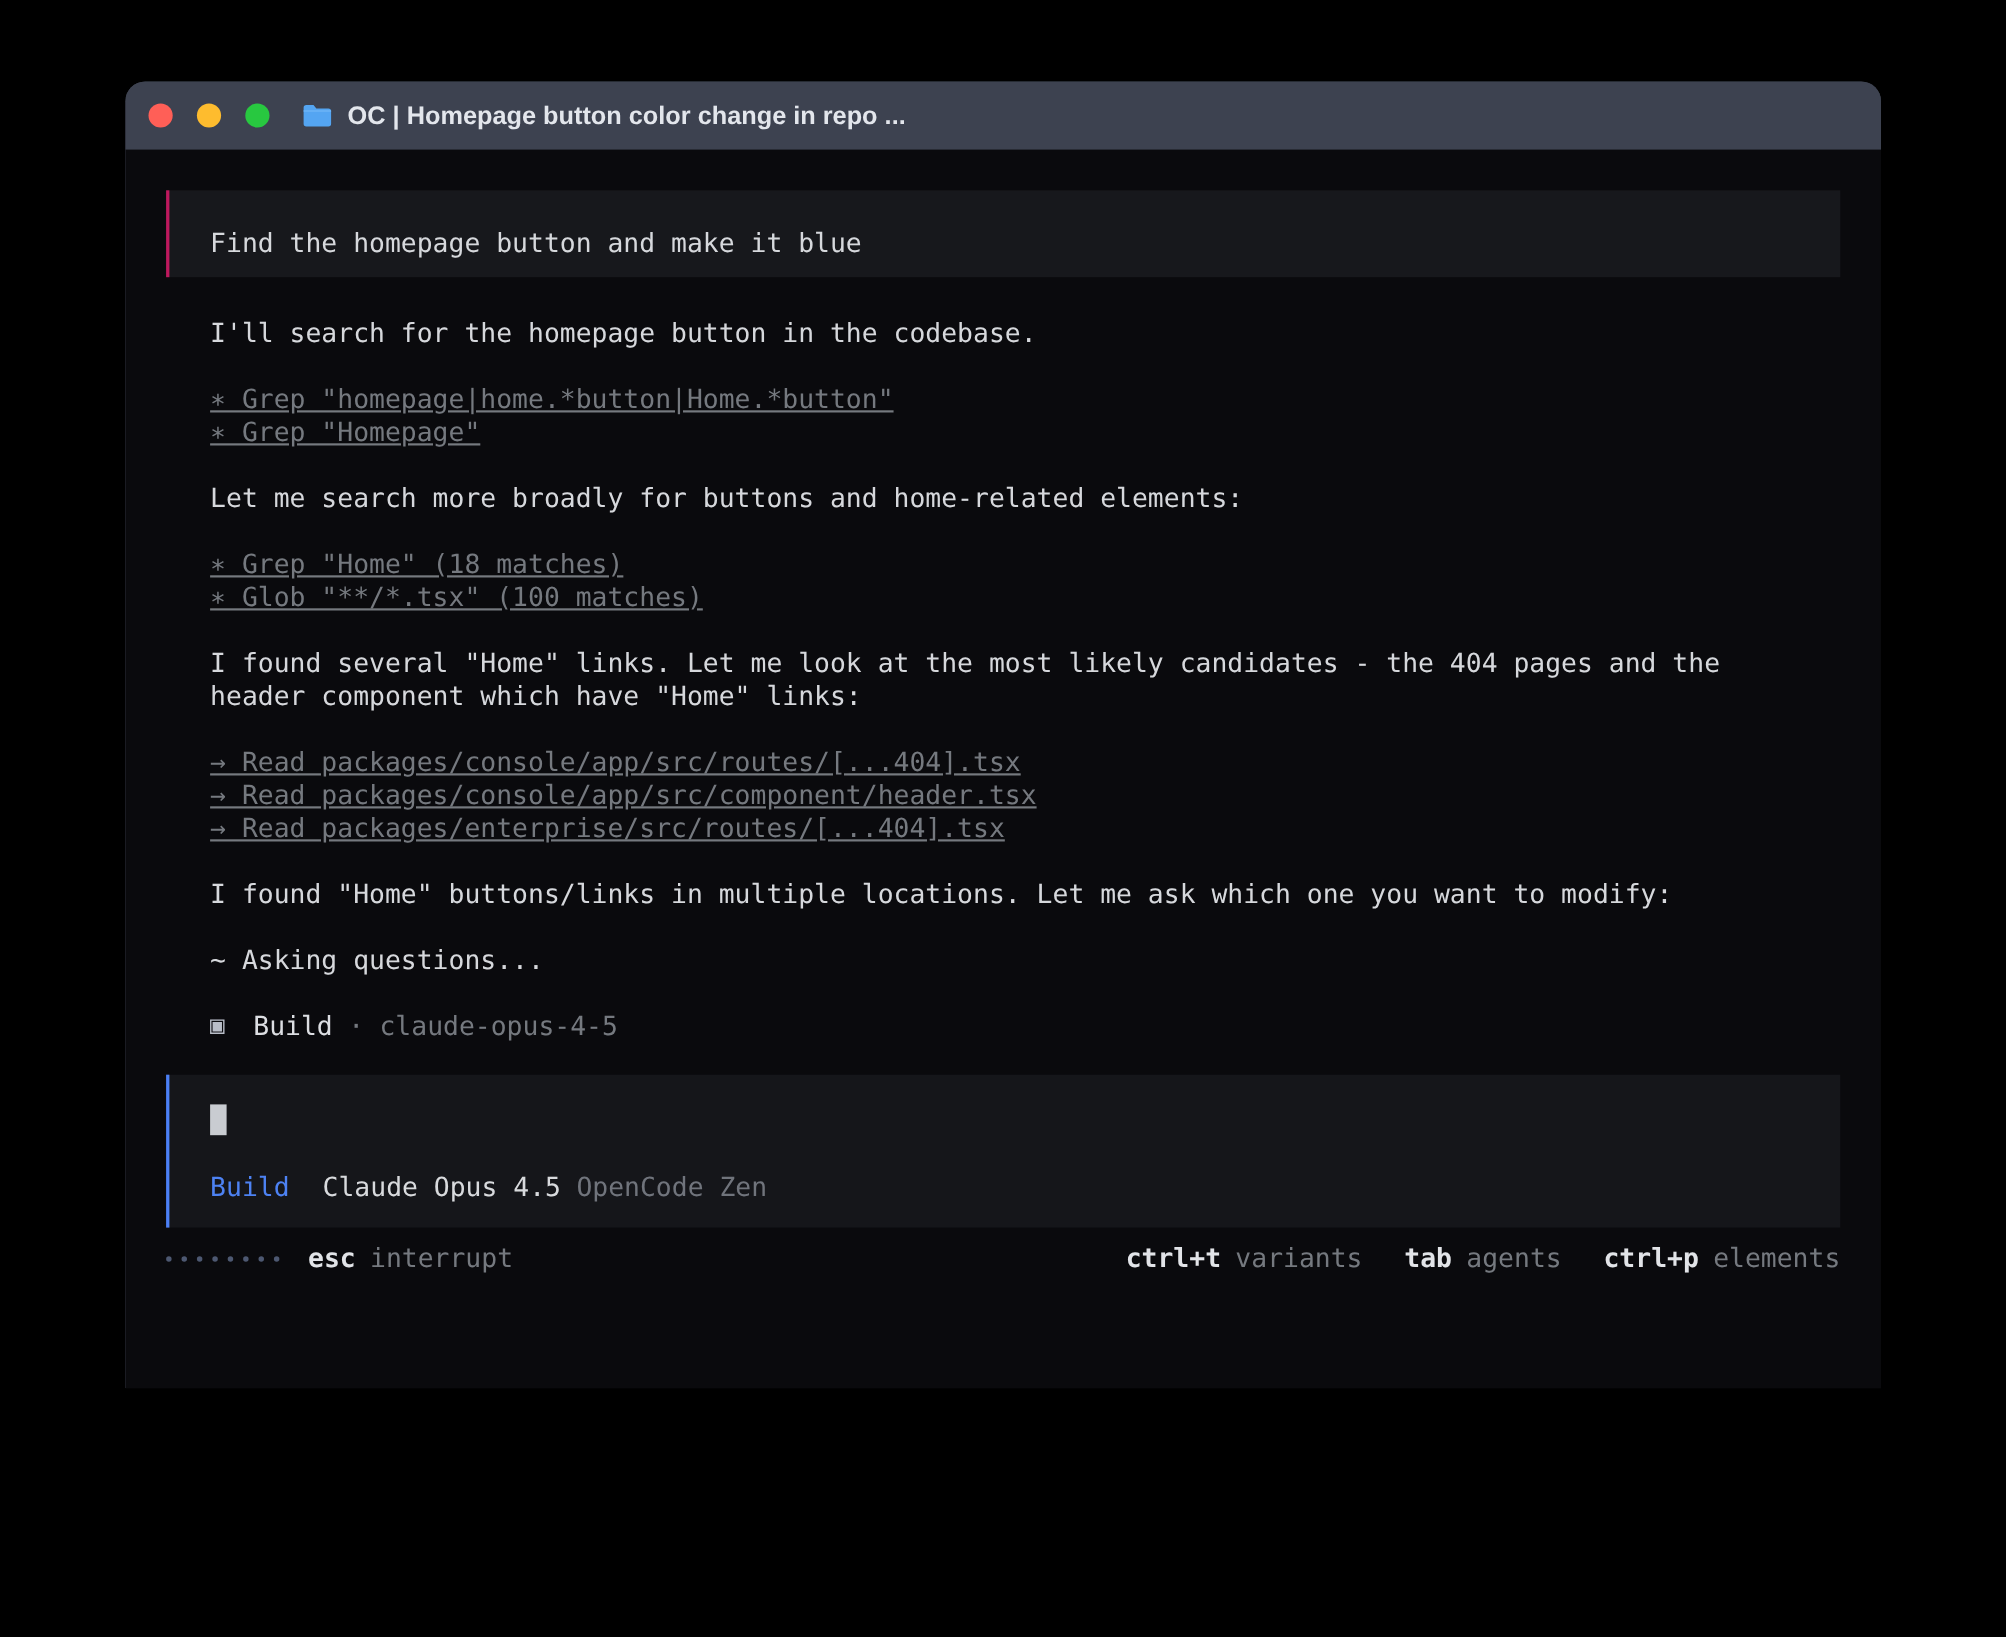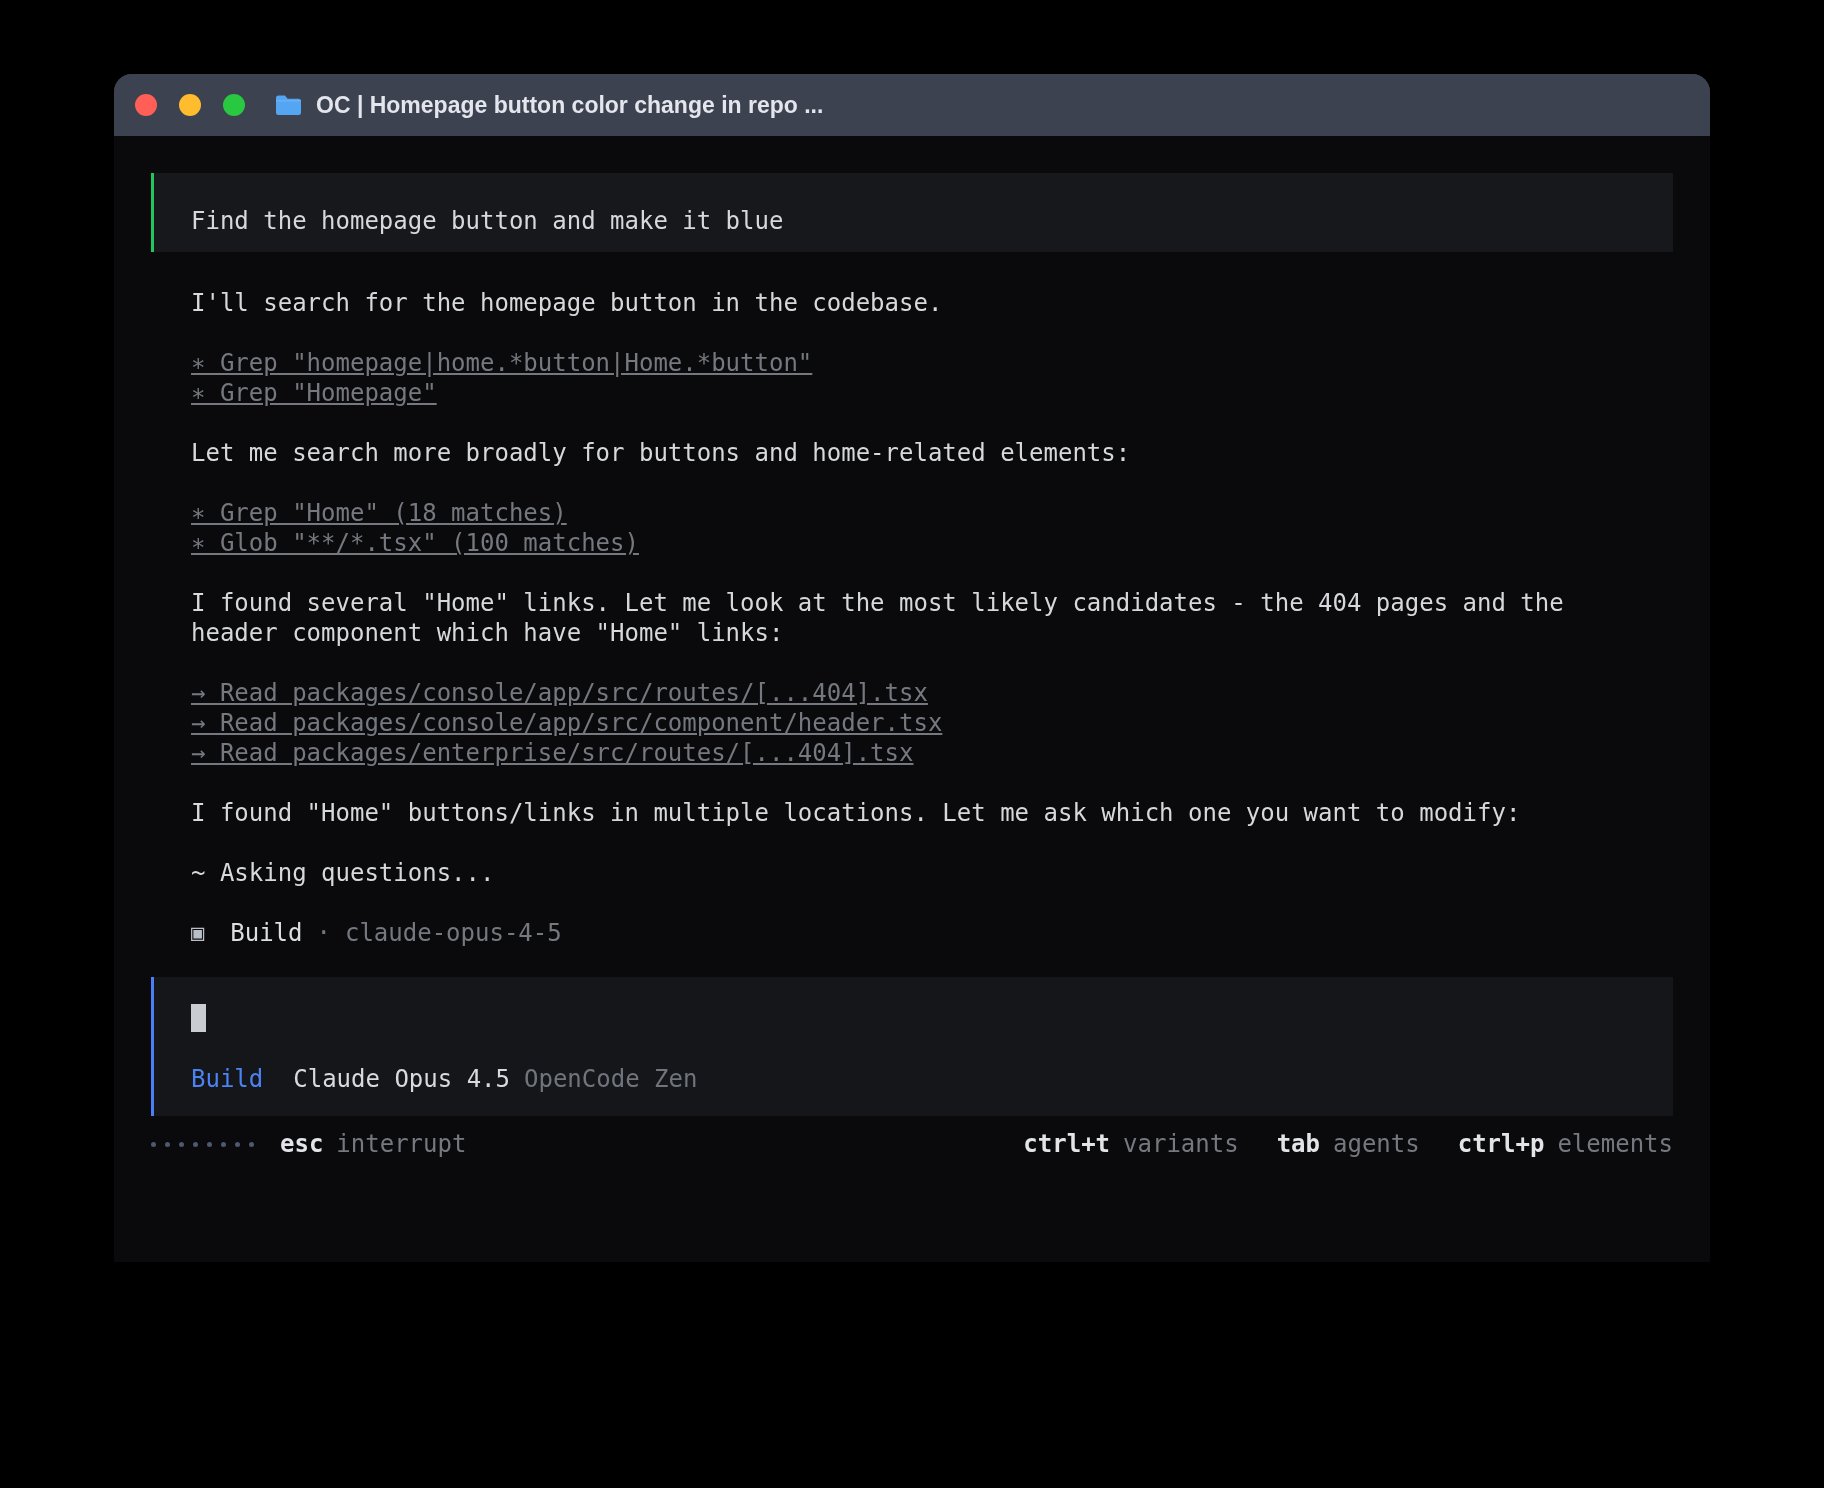--- a/index.html
+++ b/index.html
@@ -35,21 +35,21 @@
   .block {
     background:#17181c; display:flex; align-items:center;
   }
   .session-header {
     margin-top:38px; height:88px; border-left:3px solid #d8dade;
     justify-content:space-between; padding:0 26px 0 37px;
   }
   .session-title { font-weight:bold; color:#e6e8ec; white-space:pre; }
   .session-stats { display:flex; gap:30px; color:#868990; white-space:pre; }
   .user-message {
-    margin-top:37px; height:79px; border-left:3px solid #22c55e; padding:16px 26px 0 37px;
+    margin-top:37px; height:79px; border-left:3px solid #be185d; padding:16px 26px 0 37px;
   }
   .transcript { margin-top:36px; margin-left:40px; max-width:1455px; }
   .line { min-height:30px; line-height:30px; white-space:pre-wrap; }
   .t-text { color:#d6d8dc; }
   .t-tool { color:#75797f;text-decoration:underline; }
   .sp { height:30px; }
   .status-row { display:flex; align-items:center; height:30px; }
   .status-icon { color:#b9bec8; font-size:22px; margin-right:26px; }
   .status-agent { color:#dcdee2; }
   .status-sep { color:#75797f; margin:0 14px; }

